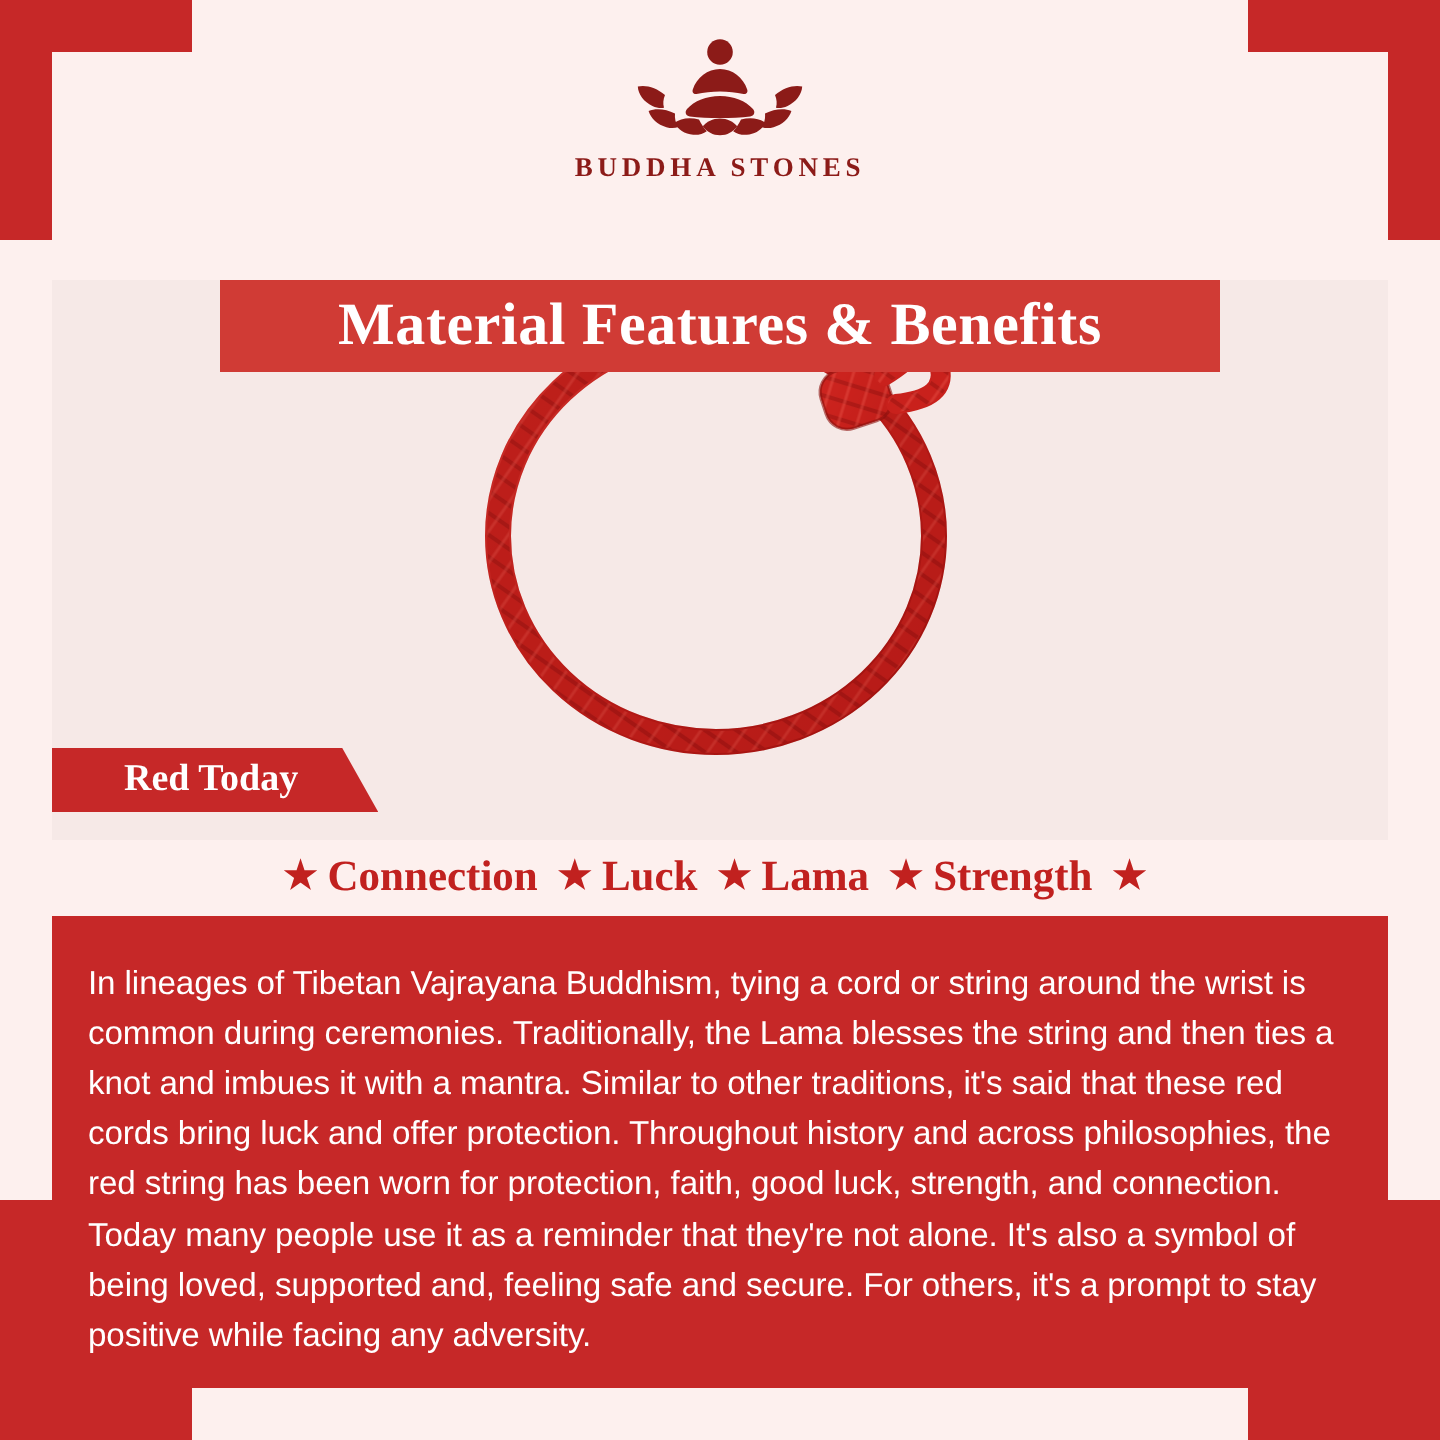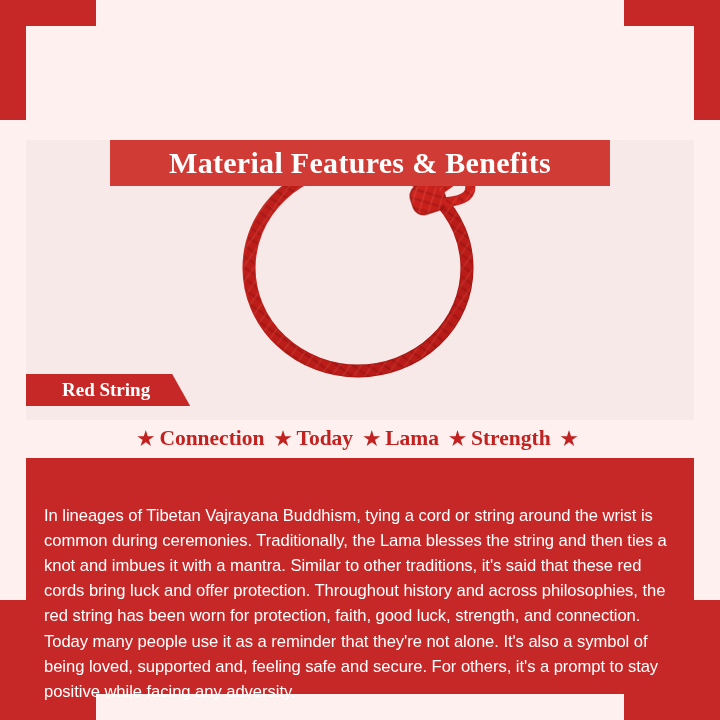--- a/index.html
+++ b/index.html
@@ -131,21 +131,21 @@
     font-size: 19px;
     margin-right: 5px;
     line-height: 1;
   }
 
   
   .body-block {
     position: absolute;
     left: 26px; right: 26px; top: 458px; bottom: 26px;
     background: #c62828;
-    padding: 28px 16px 10px 18px;
+    padding: 4px 16px 10px 18px;
     z-index: 4;
   }
   .body-text {
     color: #ffffff;
     font-family: "Liberation Sans", sans-serif;
     font-size: 16.6px;
     line-height: 1.52;
     text-align: left;
     letter-spacing: -0.05px;
   }
@@ -160,20 +160,44 @@
 
   <div class="corner corner-tl-h"></div>
   <div class="corner corner-tl-v"></div>
   <div class="corner corner-tr-h"></div>
   <div class="corner corner-tr-v"></div>
   <div class="corner corner-bl-h"></div>
   <div class="corner corner-bl-v"></div>
   <div class="corner corner-br-h"></div>
   <div class="corner corner-br-v"></div>
 
+  <div class="logo-block">
+    <svg class="logo-mark" viewBox="0 0 118 60">
+      <g fill="#8c1b18">
+
+        <circle cx="59" cy="12" r="6.4"></circle>
+
+        <path d="M59 20.5c-6.2 0-11.6 4.2-13.6 10.2-0.5 1.4 0.5 2.6 1.9 2.3 3.6-0.8 7.6-1.3 11.7-1.3s8.1 0.5 11.7 1.3c1.4 0.3 2.4-0.9 1.9-2.3C70.6 24.7 65.2 20.5 59 20.5z"></path>
+
+        <path d="M42.5 40.5c3.6-4 9.7-6.5 16.5-6.5s12.9 2.5 16.5 6.5c1.3 1.5 0.6 3.5-1.4 3.7-4.6 0.5-9.7 0.8-15.1 0.8s-10.5-0.3-15.1-0.8C41.9 44 41.2 42 42.5 40.5z"></path>
+
+        <path d="M59 45.2c-3.6 0-6.8 1.6-8.6 3.9 1.9 2.8 5.1 4.5 8.6 4.5s6.7-1.7 8.6-4.5C65.8 46.8 62.6 45.2 59 45.2z"></path>
+
+        <path d="M48.5 45.8c-4.6-1.4-9.4-0.6-12.3 1.6 1.6 3.3 5.2 5.7 9.4 6 2.6 0.2 5-0.5 6.8-1.8C50.9 50.1 49.6 48 48.5 45.8z"></path>
+        <path d="M36.5 42.8c-4.6-2.4-9.7-2.8-13.2-1.3 1.1 3.7 4.5 6.9 8.9 8.1 2.1 0.6 4.2 0.6 6-0.1C36.7 47.6 36.3 45.2 36.5 42.8z"></path>
+
+        <path d="M69.5 45.8c4.6-1.4 9.4-0.6 12.3 1.6-1.6 3.3-5.2 5.7-9.4 6-2.6 0.2-5-0.5-6.8-1.8C67.1 50.1 68.4 48 69.5 45.8z"></path>
+        <path d="M81.5 42.8c4.6-2.4 9.7-2.8 13.2-1.3-1.1 3.7-4.5 6.9-8.9 8.1-2.1 0.6-4.2 0.6-6-0.1C81.3 47.6 81.7 45.2 81.5 42.8z"></path>
+
+        <path d="M31.5 33.5c-4.2-3.6-9.6-5.2-13.6-4.2 0.2 3.9 3.1 7.8 7.3 9.7 2 0.9 4 1.2 5.8 0.9C30.4 37.8 30.6 35.6 31.5 33.5z"></path>
+        <path d="M86.5 33.5c4.2-3.6 9.6-5.2 13.6-4.2-0.2 3.9-3.1 7.8-7.3 9.7-2 0.9-4 1.2-5.8 0.9C87.6 37.8 87.4 35.6 86.5 33.5z"></path>
+      </g>
+    </svg>
+    <div class="logo-text">BUDDHA STONES</div>
+  </div>
 
   <div class="title-banner">
     <div class="title-text">Material Features &amp; Benefits</div>
   </div>
 
   <div class="product-area">
     <svg width="300" height="240" viewBox="0 0 300 240">
       <defs>
         <linearGradient id="cordGrad" x1="0" y1="0" x2="1" y2="1">
           <stop offset="0%" stop-color="#e03a33"></stop>
@@ -198,31 +222,31 @@
       </g>
 
       <path d="M232 38 C248 28, 252 22, 246 14" fill="none" stroke="#c8211c" stroke-width="10" stroke-linecap="round"></path>
       <path d="M232 38 C248 28, 252 22, 246 14" fill="none" stroke="url(#braid)" stroke-width="8" stroke-linecap="round" opacity="0.8"></path>
       <path d="M238 52 C256 50, 262 44, 260 34" fill="none" stroke="#c8211c" stroke-width="10" stroke-linecap="round"></path>
       <path d="M238 52 C256 50, 262 44, 260 34" fill="none" stroke="url(#braid)" stroke-width="8" stroke-linecap="round" opacity="0.8"></path>
     </svg>
   </div>
 
   <div class="label-tab">
-    <span class="label-text">Red String</span>
+    <span class="label-text">Red Today</span>
   </div>
 
   <div class="keywords">
     <span class="kw">
       <span class="star">★</span>
       <span>Connection</span>
     </span>
     <span class="kw">
       <span class="star">★</span>
-      <span>Today</span>
+      <span>Luck</span>
     </span>
     <span class="kw">
       <span class="star">★</span>
       <span>Lama</span>
     </span>
     <span class="kw">
       <span class="star">★</span>
       <span>Strength</span>
     </span>
     <span class="kw">

